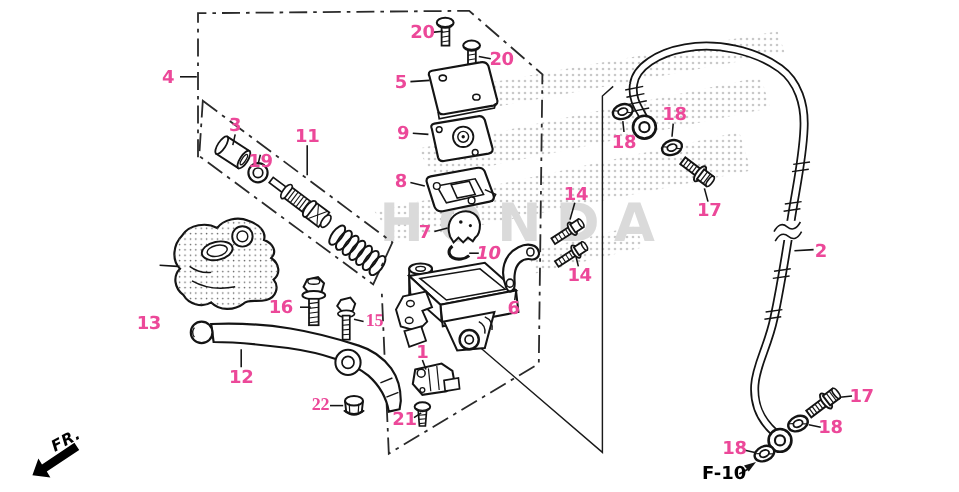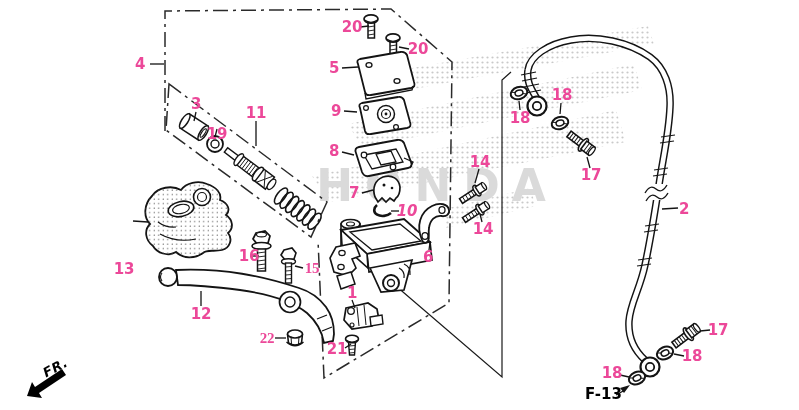--- a/index.html
+++ b/index.html
@@ -389,34 +389,34 @@
       <div class="part-label" style="left: 418px; top: 49px;">20</div>
       <div class="part-label" style="left: 334px; top: 68px;">5</div>
       <div class="part-label" style="left: 336px; top: 111px;">9</div>
       <div class="part-label" style="left: 334px; top: 151px;">8</div>
       <div class="part-label" style="left: 354px; top: 193px;">7</div>
       <div class="part-label" style="left: 407px; top: 211px; font-style: italic;">10</div>
       <div class="part-label" style="left: 256px; top: 113px; text-align: right;">11</div>
       <div class="part-label" style="left: 196px; top: 104px;">3</div>
       <div class="part-label" style="left: 217px; top: 121px; margin-top: 13px;">19</div>
       <div class="part-label" style="left: 124px; top: 221px; margin-top: 48px;">13</div>
-      <div class="part-label" style="left: 249px; top: 256px; text-align: right;">16</div>
+      <div class="part-label" style="left: 234px; top: 256px; text-align: right;">16</div>
       <div class="part-label" style="left: 312px; top: 268px; font-family: Liberation Serif, serif;">15</div>
       <div class="part-label" style="left: 201px; top: 314px; text-align: center;">12</div>
       <div class="part-label" style="left: 267px; top: 338px; font-family: Liberation Serif, serif;">22</div>
       <div class="part-label" style="left: 352px; top: 293px;">1</div>
       <div class="part-label" style="left: 337px; top: 349px;">21</div>
       <div class="part-label" style="left: 428px; top: 257px;">6</div>
       <div class="part-label" style="left: 480px; top: 162px;">14</div>
       <div class="part-label" style="left: 483px; top: 229px;">14</div>
       <div class="part-label" style="left: 520px; top: 118px;">18</div>
       <div class="part-label" style="left: 562px; top: 95px;">18</div>
       <div class="part-label" style="left: 591px; top: 175px;">17</div>
       <div class="part-label" style="left: 684px; top: 209px;">2</div>
       <div class="part-label" style="left: 718px; top: 330px;">17</div>
       <div class="part-label" style="left: 692px; top: 356px;">18</div>
       <div class="part-label" style="left: 612px; top: 373px;">18</div>
     </div>
 
-<div class="fig-code">F-13</div>
+<div class="fig-code">F-10</div>
 <div class="fr-label">FR.</div>
 
 </div>
 
 </body></html>

